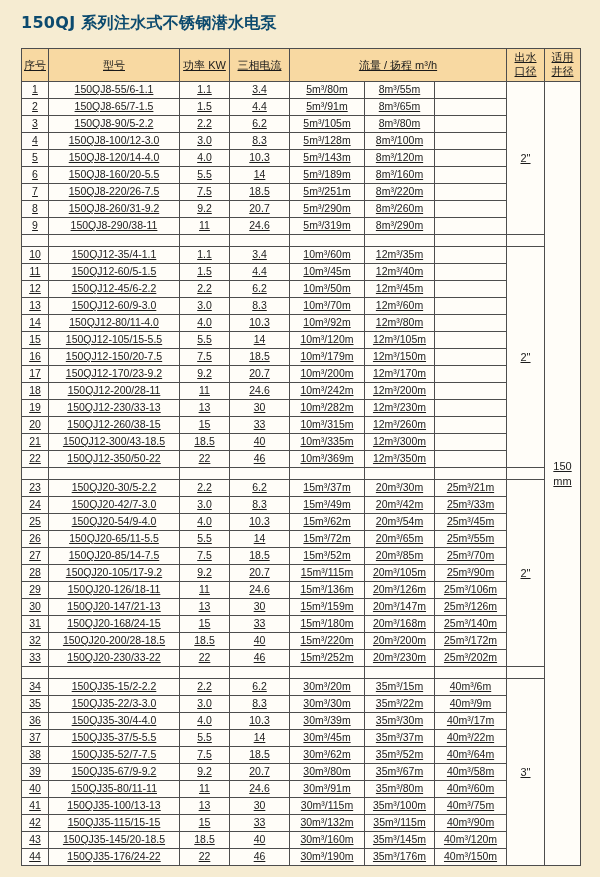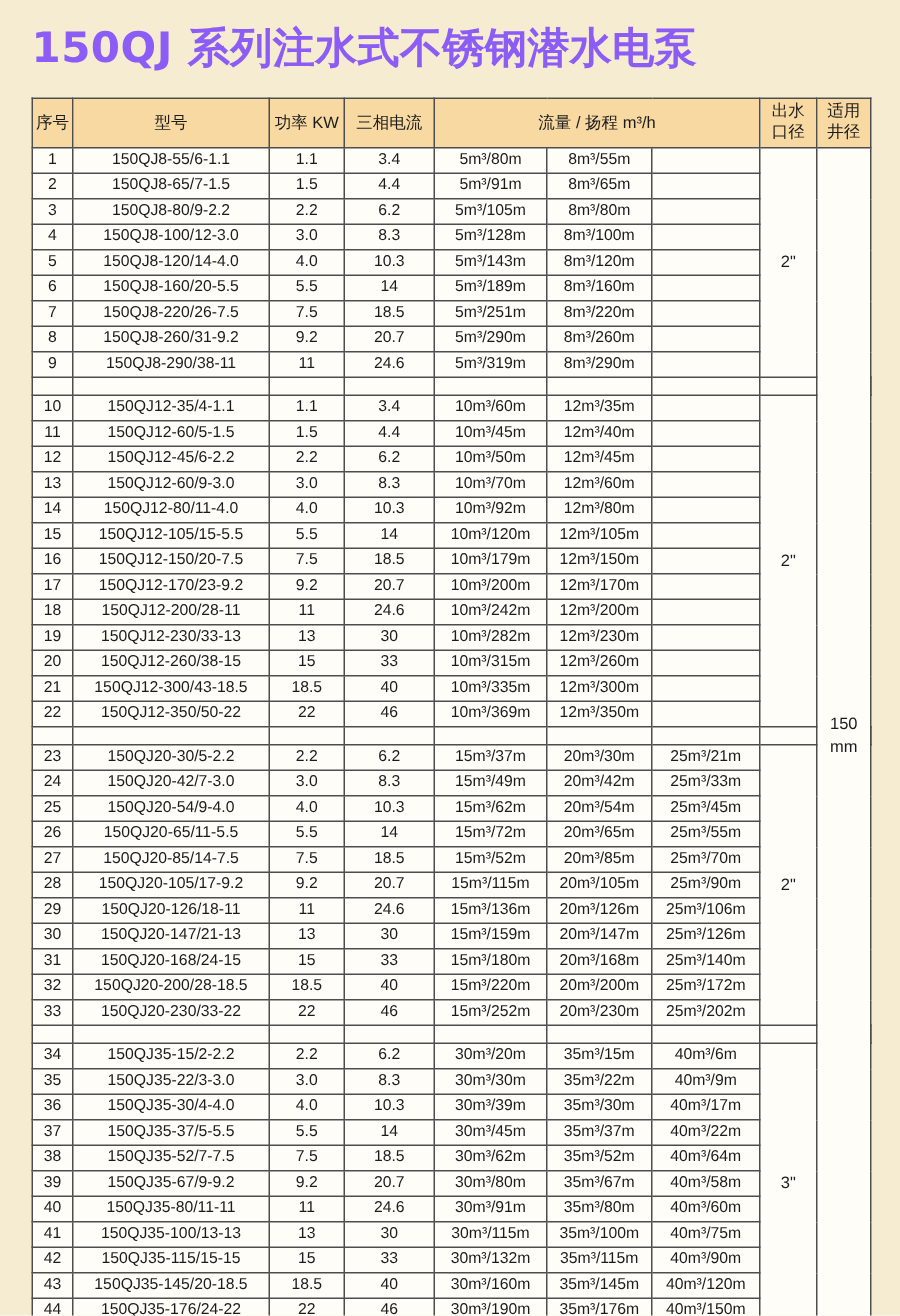--- a/index.html
+++ b/index.html
@@ -7,26 +7,27 @@
     --border:#4d4d4d; --text:#1b1b1b;
   }
   html,body{margin:0;padding:0;}
   body{
     width:600px;height:877px;background:var(--page-bg);
     font-family:"Liberation Sans",sans-serif;color:var(--text);
     overflow:hidden;
   }
   .page{padding:13px 0 0 21px;}
   .title{
-    font-size:28px;font-weight:700;color:#8b5cf6;margin:0 0 14px 0;
+    font-size:16px;font-weight:700;color:#0c4a6e;margin:0 0 14px 0;
     letter-spacing:0.3px;font-family:"DejaVu Sans","Liberation Sans",sans-serif;
   }
   table.spec{
     border-collapse:collapse;table-layout:fixed;width:559px;
     background:var(--cell-bg);
+    text-decoration:underline;
   }
   .spec th,.spec td{
     border:1px solid var(--border);padding:0;text-align:center;
     vertical-align:middle;font-size:10.5px;line-height:1.1;
     overflow:hidden;white-space:nowrap;
   }
   .spec thead th{
     background:var(--header-bg);height:32px;font-weight:400;font-size:11px;
   }
   .spec thead th div{line-height:1.25;}
@@ -89,21 +90,21 @@
           <td>2</td>
           <td>150QJ8-65/7-1.5</td>
           <td>1.5</td>
           <td>4.4</td>
           <td>5m³/91m</td>
           <td>8m³/65m</td>
           <td></td>
         </tr>
         <tr>
           <td>3</td>
-          <td>150QJ8-80/9-2.2</td>
+          <td>150QJ8-90/5-2.2</td>
           <td>2.2</td>
           <td>6.2</td>
           <td>5m³/105m</td>
           <td>8m³/80m</td>
           <td></td>
         </tr>
         <tr>
           <td>4</td>
           <td>150QJ8-100/12-3.0</td>
           <td>3.0</td>

